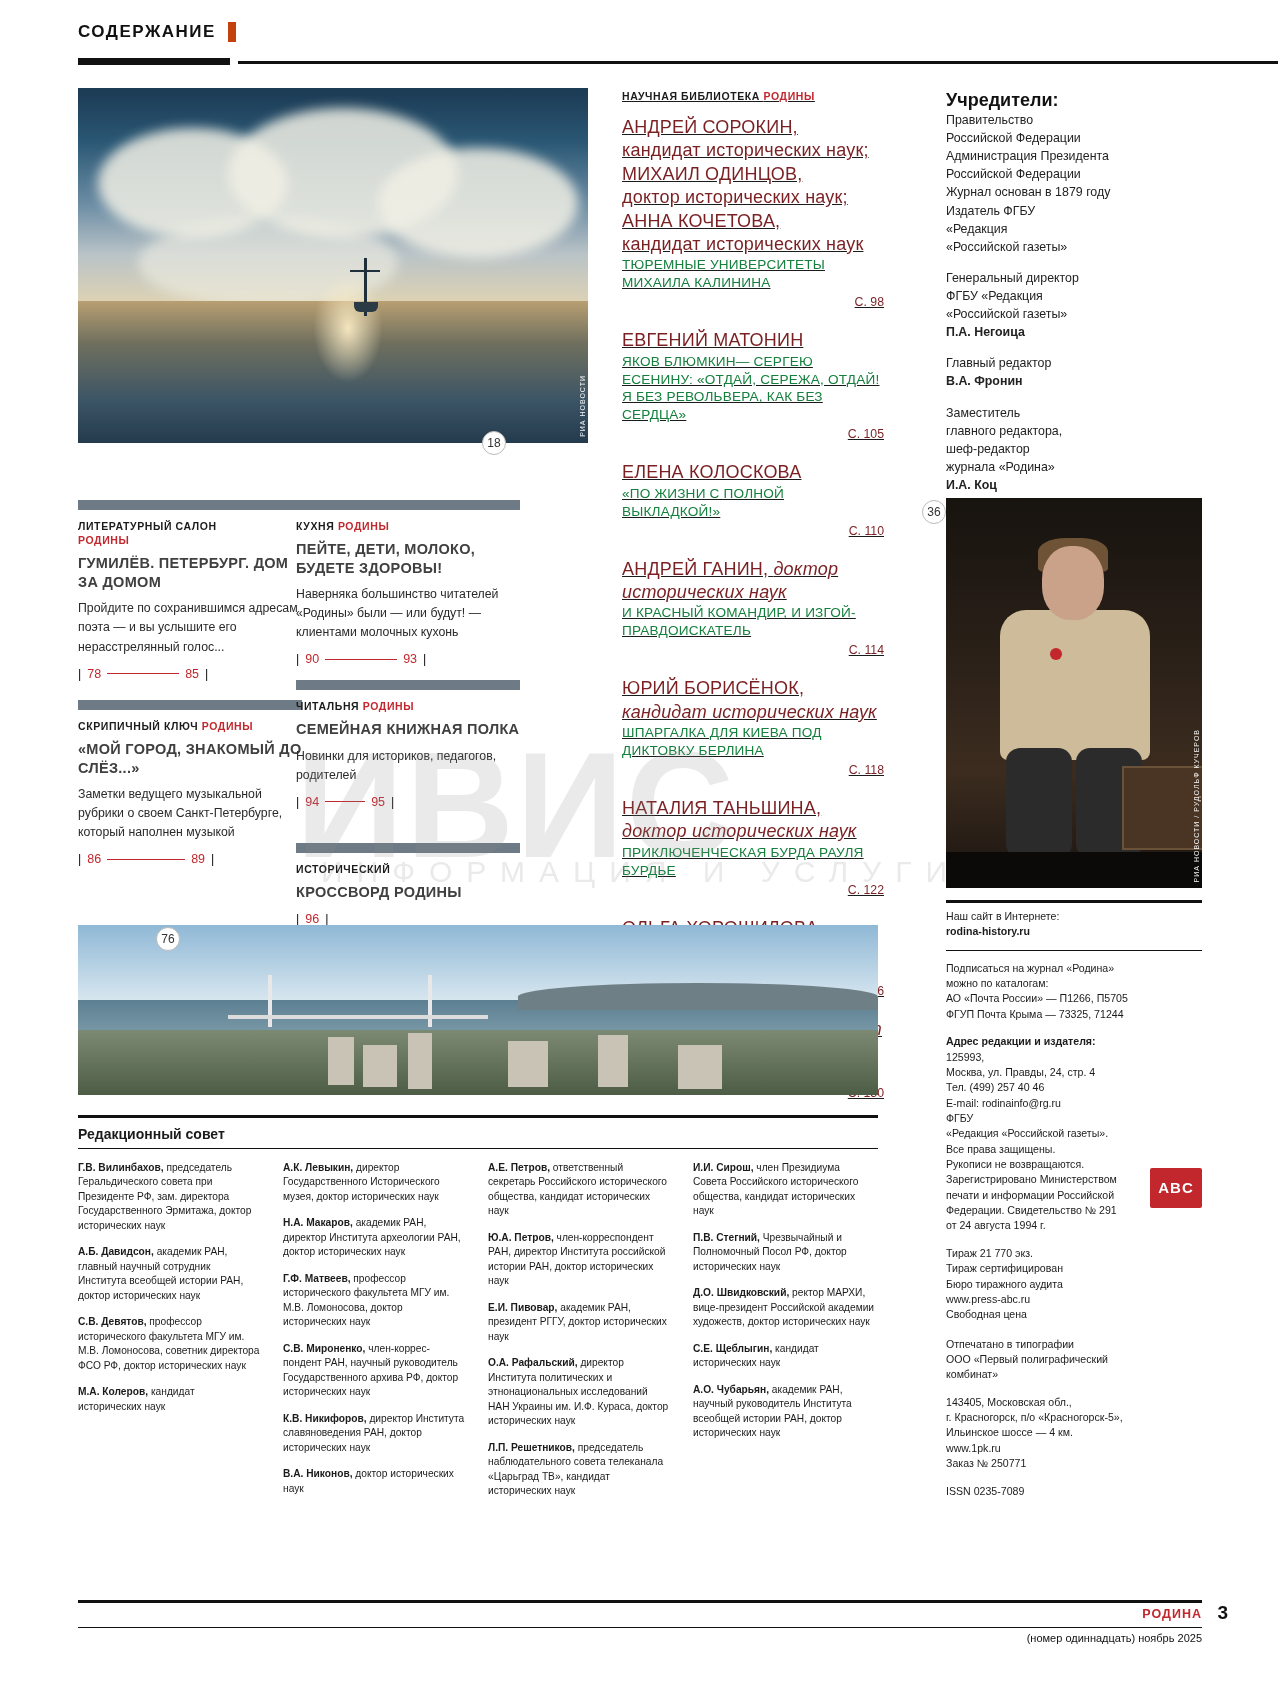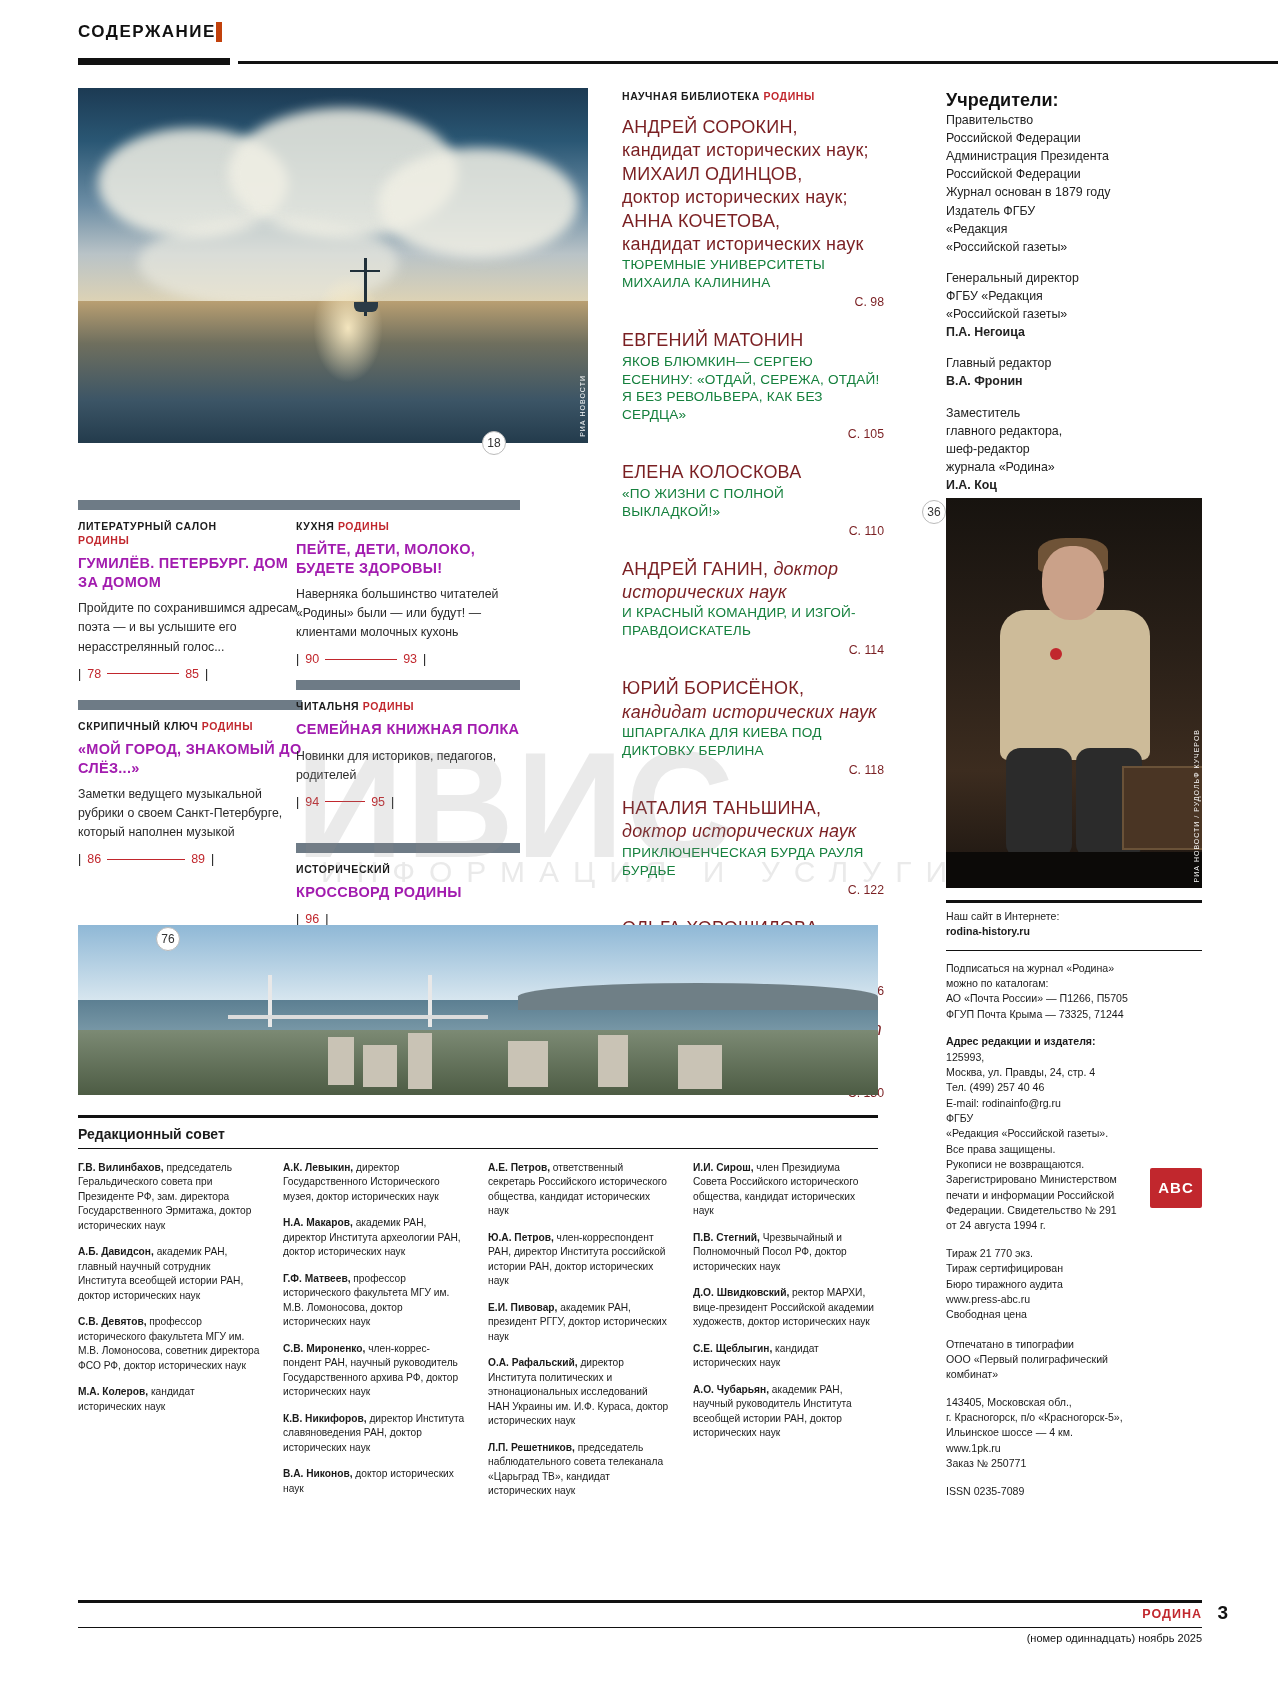--- a/index.html
+++ b/index.html
@@ -25,29 +25,29 @@
   }
   .wm-sub{
     position:absolute;left:0;top:215px;width:1282px;text-align:center;
     font-size:30px;letter-spacing:14px;color:rgba(140,140,140,.18);
   }
 
   
   .header{position:absolute;left:78px;top:22px;width:1120px;}
   .header .title{
     font-size:17px;font-weight:bold;letter-spacing:1.5px;color:#111;
-    display:inline-block;border-right:6px solid #c2410c;
+    display:inline-block;padding-right:12px;border-right:8px solid #c2410c;
   }
   .rule-wrap{position:absolute;left:78px;top:58px;width:1122px;height:10px;}
   .rule-thick{position:absolute;left:0;top:0;width:152px;height:7px;background:#111;}
   .rule-thin{position:absolute;left:160px;top:3px;width:1040px;height:3px;background:#111;}
 
   
   .col-left{position:absolute;left:78px;top:88px;width:510px;}
-  .col-mid{position:absolute;left:622px;top:90px;width:262px;}
+  .col-mid{position:absolute;left:622px;top:90px;width:262px;text-decoration:underline;}
   .col-right{position:absolute;left:946px;top:90px;width:256px;}
 
   
   .painting{
     position:relative;width:510px;height:355px;overflow:hidden;
     background:linear-gradient(#1b3a55,#24506e 18%,#5f7f96 38%,#9fb0bb 52%,#c9b48e 62%,#8e8f7e 78%,#2e4a5c 100%);
   }
   .pt-sky{position:absolute;left:0;top:0;width:100%;height:60%;
     background:linear-gradient(#1c3a53,#2a5774 25%,#6d8ea5 55%,#b9c3c7 78%,#dcd2b5 100%);}
   .pt-cloud{position:absolute;border-radius:50%;background:rgba(240,238,228,.85);filter:blur(6px);}
@@ -68,21 +68,21 @@
     background:#fff;border:1px solid #bbb;color:#333;
     font-size:12px;display:flex;align-items:center;justify-content:center;
     z-index:6;
   }
 
   
   .blk{position:absolute;width:224px;}
   .blk .bar{width:100%;height:10px;background:#6e7b86;margin-bottom:9px;}
   .kicker{font-size:10.5px;font-weight:bold;letter-spacing:.6px;color:#1b1b1b;line-height:1.35;}
   .kicker .red{color:#c1272d;}
-  .head-ru{font-size:14.5px;font-weight:bold;letter-spacing:.3px;line-height:1.28;margin-top:7px;color:#a21caf;}
+  .head-ru{font-size:14.5px;font-weight:bold;letter-spacing:.3px;line-height:1.28;margin-top:7px;color:#404040;}
   .body-ru{font-size:12.3px;line-height:1.55;color:#2a2a2a;margin-top:8px;}
   .pages{margin-top:10px;font-size:12.5px;color:#c1272d;display:flex;align-items:center;gap:6px;}
   .pages .bar-line{flex:0 0 auto;height:1px;background:#c1272d;}
   .pages .pipe{color:#111;}
 
   
   .mid-kicker{font-size:10.5px;font-weight:bold;letter-spacing:.6px;color:#1b1b1b;margin-bottom:14px;}
   .mid-kicker .red{color:#c1272d;}
   .entry{margin-bottom:20px;}
   .auth{font-size:18px;line-height:1.3;color:#7a1f22;letter-spacing:.2px;}

